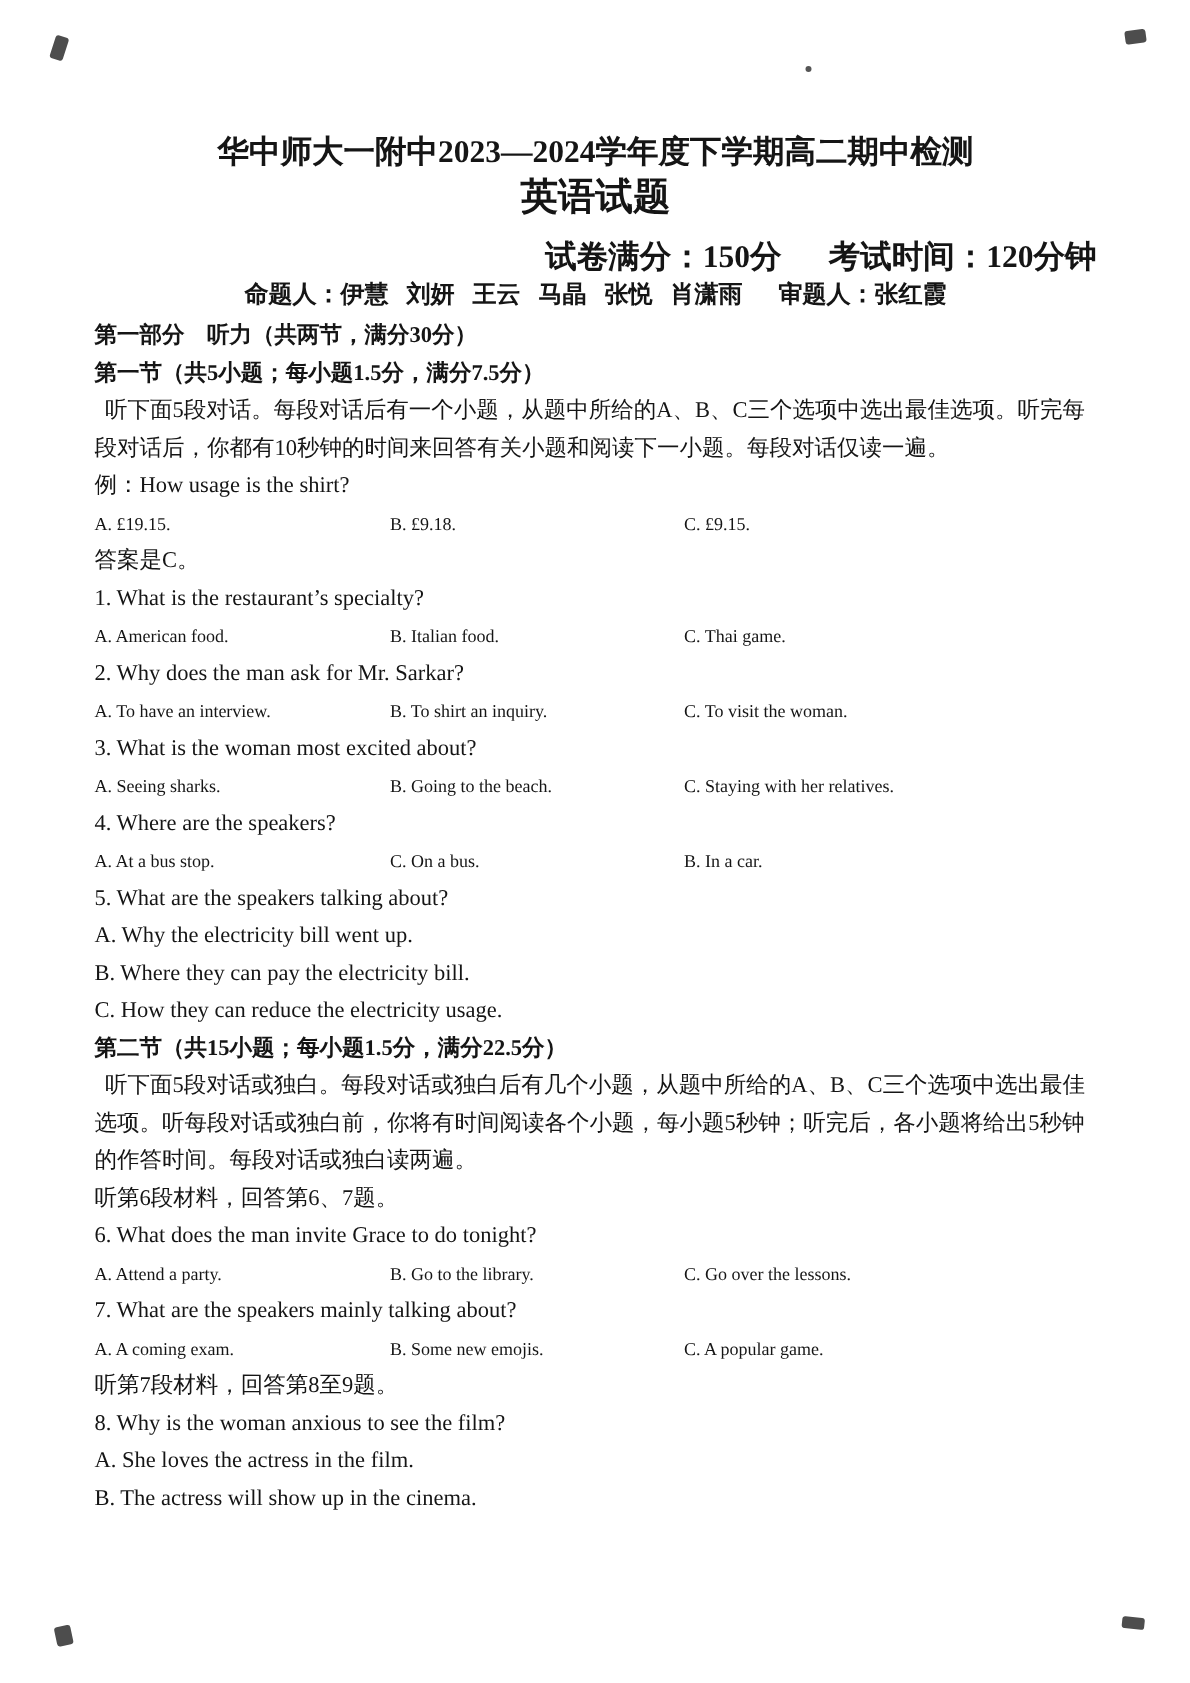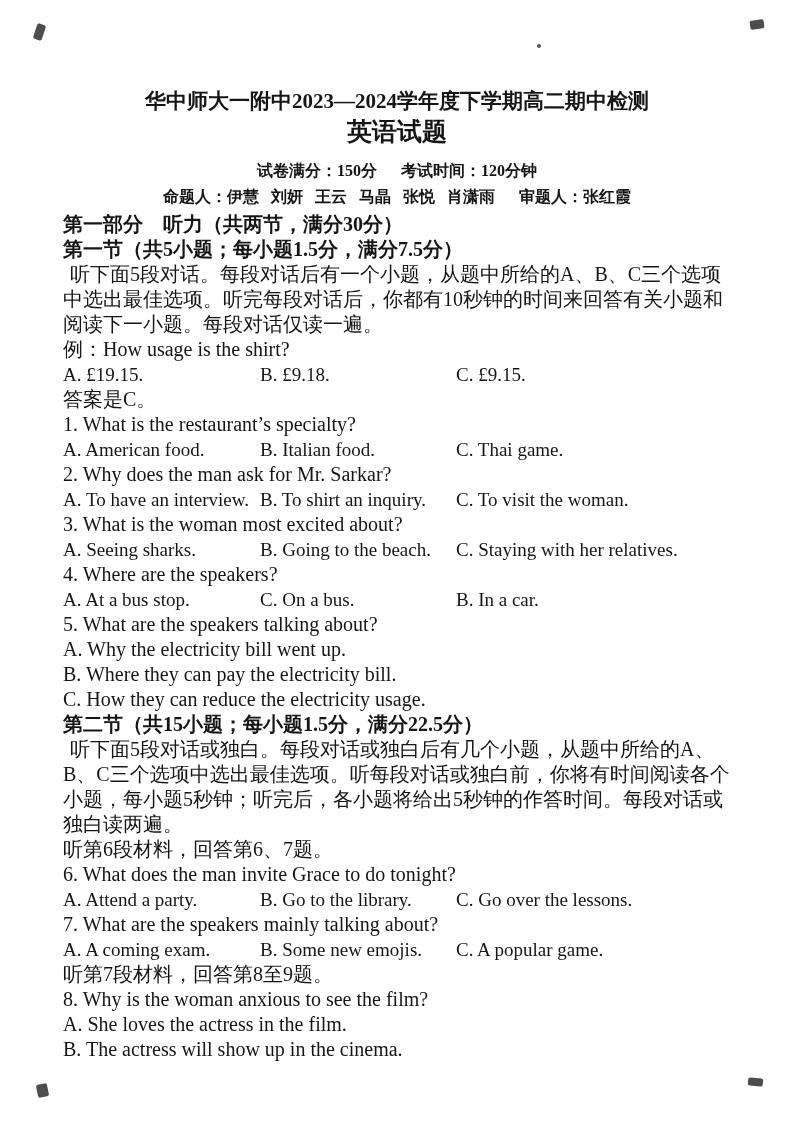--- a/index.html
+++ b/index.html
@@ -30,47 +30,47 @@
   }
   .subtitle {
     font-size: 25px;
     line-height: 32px;
     font-weight: bold;
     text-align: center;
     margin: 0;
     white-space: pre-wrap;
   }
   .meta {
-    font-size: 16px;
+    font-size: 21px;
     line-height: 26px;
     font-weight: bold;
-    text-align: center;
+    text-align: right;
     margin: 10px 0 0 0;
     white-space: pre-wrap;
   }
   .authors {
     font-size: 16px;
     line-height: 26px;
     font-weight: bold;
     text-align: center;
     margin: 0 0 2px 0;
     white-space: pre-wrap;
   }
   .line {
-    font-size: 20px;
+    font-size: 15px;
     line-height: 25px;
     margin: 0;
     white-space: pre-wrap;
   }
   .bold { font-weight: bold; }
   .indent { text-indent: 7px; }
   .opts {
     display: grid;
     grid-template-columns: 197px 196px 1fr;
-    font-size: 19px;
+    font-size: 12px;
     line-height: 25px;
   }
   .opt { white-space: pre-wrap; }
   .scan-mark {
     position: absolute;
     background: #4d4d4d;
     border-radius: 2px;
   }
   .scan-dot {
     position: absolute;

